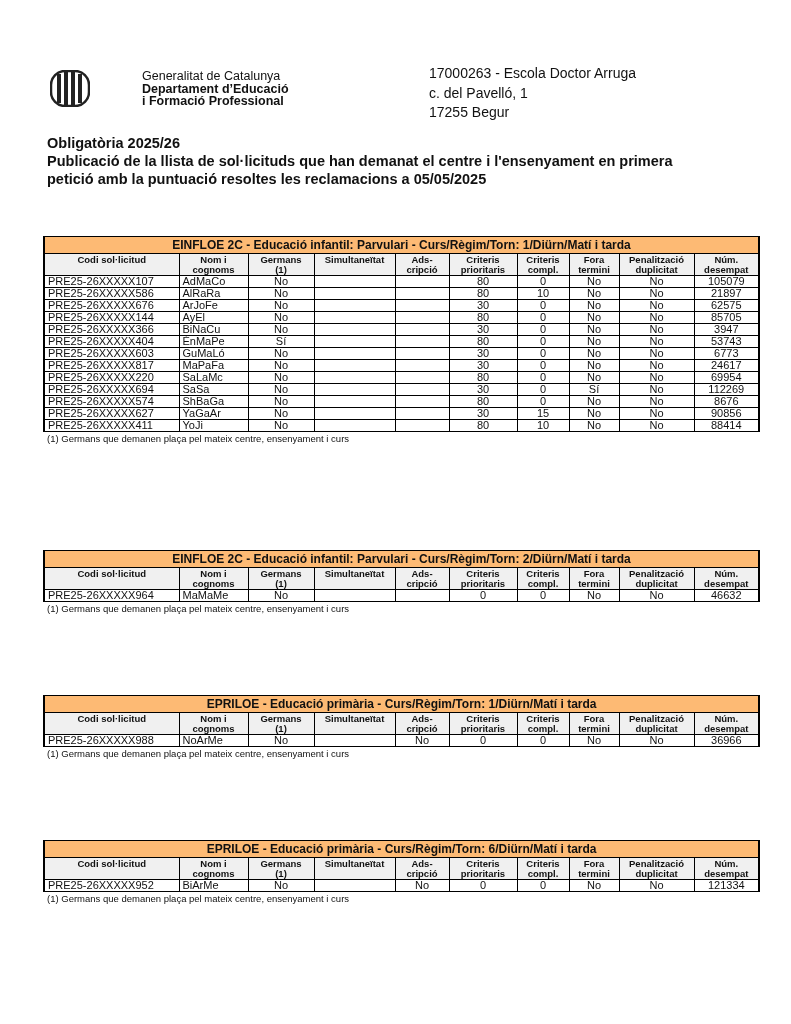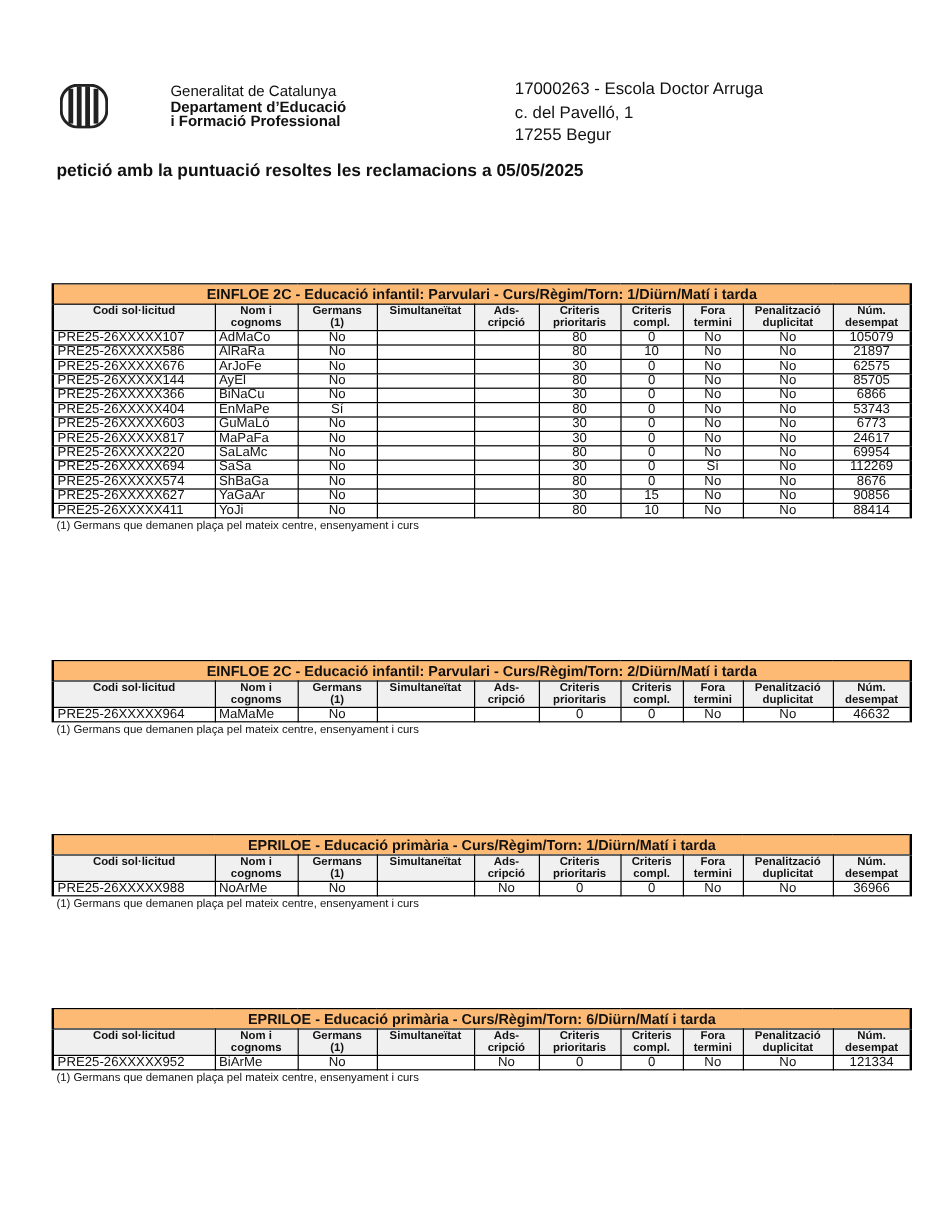--- a/index.html
+++ b/index.html
@@ -41,20 +41,22 @@
   </div>
 </div>
 
 <div class="school">
   <div>17000263 - Escola Doctor Arruga</div>
   <div>c. del Pavelló, 1</div>
   <div>17255 Begur</div>
 </div>
 
 <div class="title-block">
+  <div>Obligatòria 2025/26</div>
+  <div>Publicació de la llista de sol·licituds que han demanat el centre i l'ensenyament en primera</div>
   <div>petició amb la puntuació resoltes les reclamacions a 05/05/2025</div>
 </div>
 
 <div id="sections">
     <div class="section" style="top: 236px;">
       <table class="t">
         <colgroup>
           <col style="width:135px">
           <col style="width:69px">
           <col style="width:66px">
@@ -133,21 +135,21 @@
           <tr>
             <td class="left">PRE25-26XXXXX366</td>
             <td class="left">BiNaCu</td>
             <td class="">No</td>
             <td class=""></td>
             <td class=""></td>
             <td class="">30</td>
             <td class="">0</td>
             <td class="">No</td>
             <td class="">No</td>
-            <td class="">6866</td>
+            <td class="">3947</td>
           </tr>
           <tr>
             <td class="left">PRE25-26XXXXX404</td>
             <td class="left">ÉnMaPe</td>
             <td class="">Sí</td>
             <td class=""></td>
             <td class=""></td>
             <td class="">80</td>
             <td class="">0</td>
             <td class="">No</td>

